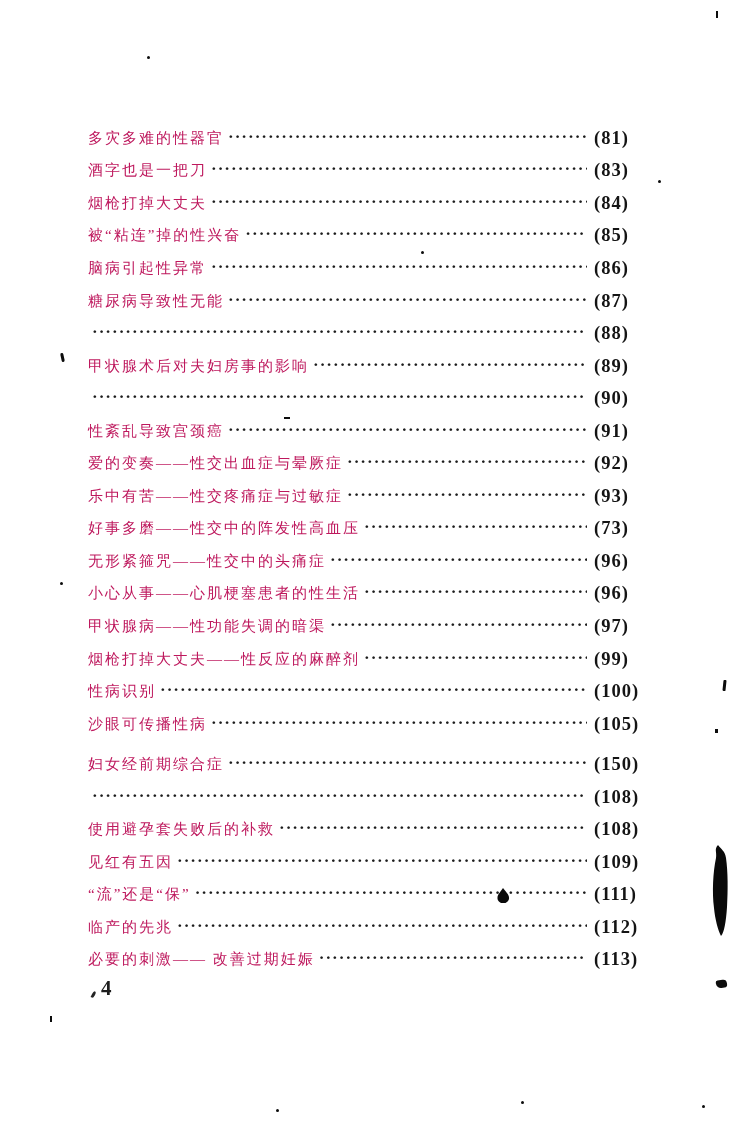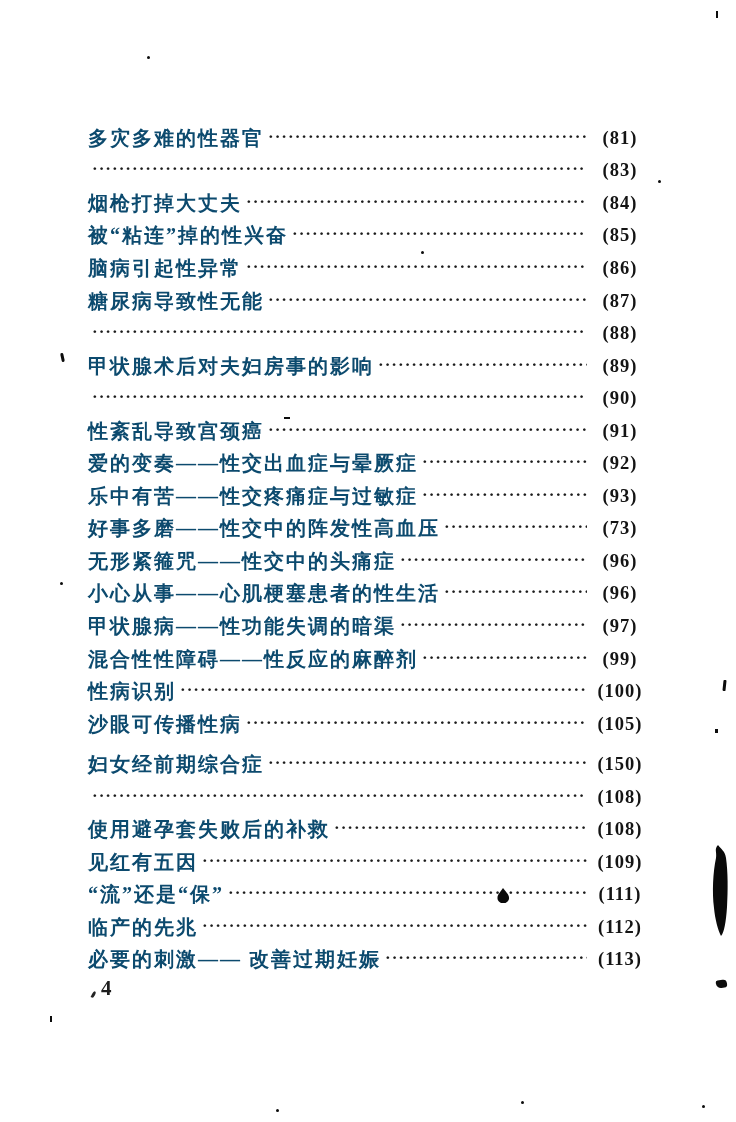--- a/index.html
+++ b/index.html
@@ -6,30 +6,30 @@
   body{
     width:736px;height:1122px;position:relative;overflow:hidden;
     background:#ffffff;
     font-family:"Liberation Serif","DejaVu Serif",serif;
   }
   .page{position:absolute;inset:0;}
   .toc{position:absolute;left:88px;top:122px;width:558px;}
   .toc-row{display:flex;align-items:center;height:32.55px;}
   .toc-row.extra-gap{margin-top:8px;}
   .toc-title{
-    font-size:20px;font-weight:700;color:#0c4a6e;letter-spacing:2px;
+    font-size:15px;font-weight:400;color:#be185d;letter-spacing:2px;
     white-space:nowrap;flex:0 0 auto;
   }
   .toc-leader{
     flex:1 1 auto;overflow:hidden;white-space:nowrap;
     font-size:17px;font-weight:700;color:#1c1c1c;letter-spacing:1px;
     line-height:1;margin:0 7px 0 4px;transform:translateY(-2px);
   }
   .toc-page{
-    flex:0 0 auto;min-width:52px;text-align:center;white-space:nowrap;
+    flex:0 0 auto;min-width:52px;text-align:left;white-space:nowrap;
     font-size:18.5px;font-weight:600;color:#141414;letter-spacing:1px;
   }
   .folio{
     position:absolute;left:101px;top:976px;
     font-size:21px;font-weight:600;color:#1d1d1d;letter-spacing:1px;
   }
   
   .mark{position:absolute;background:#0c0c0c;}
   .speck{border-radius:50%;}
   .m-top-left      {left:147px;top:56px;  width:3px;height:3px;}
@@ -59,20 +59,21 @@
 
 <div class="page">
 
   <main class="toc" id="toc-list">
       <div class="toc-row">
         <span class="toc-title">多灾多难的性器官</span>
         <span class="toc-leader">································································································································································</span>
         <span class="toc-page">(81)</span>
       </div>
       <div class="toc-row">
+        <span class="toc-title">酒字也是一把刀</span>
         <span class="toc-leader">································································································································································</span>
         <span class="toc-page">(83)</span>
       </div>
       <div class="toc-row">
         <span class="toc-title">烟枪打掉大丈夫</span>
         <span class="toc-leader">································································································································································</span>
         <span class="toc-page">(84)</span>
       </div>
       <div class="toc-row">
         <span class="toc-title">被“粘连”掉的性兴奋</span>
@@ -131,21 +132,21 @@
         <span class="toc-title">小心从事——心肌梗塞患者的性生活</span>
         <span class="toc-leader">································································································································································</span>
         <span class="toc-page">(96)</span>
       </div>
       <div class="toc-row">
         <span class="toc-title">甲状腺病——性功能失调的暗渠</span>
         <span class="toc-leader">································································································································································</span>
         <span class="toc-page">(97)</span>
       </div>
       <div class="toc-row">
-        <span class="toc-title">混合性性障碍——性反应的麻醉剂</span>
+        <span class="toc-title">烟枪打掉大丈夫——性反应的麻醉剂</span>
         <span class="toc-leader">································································································································································</span>
         <span class="toc-page">(99)</span>
       </div>
       <div class="toc-row">
         <span class="toc-title">性病识别</span>
         <span class="toc-leader">································································································································································</span>
         <span class="toc-page">(100)</span>
       </div>
       <div class="toc-row">
         <span class="toc-title">沙眼可传播性病</span>

